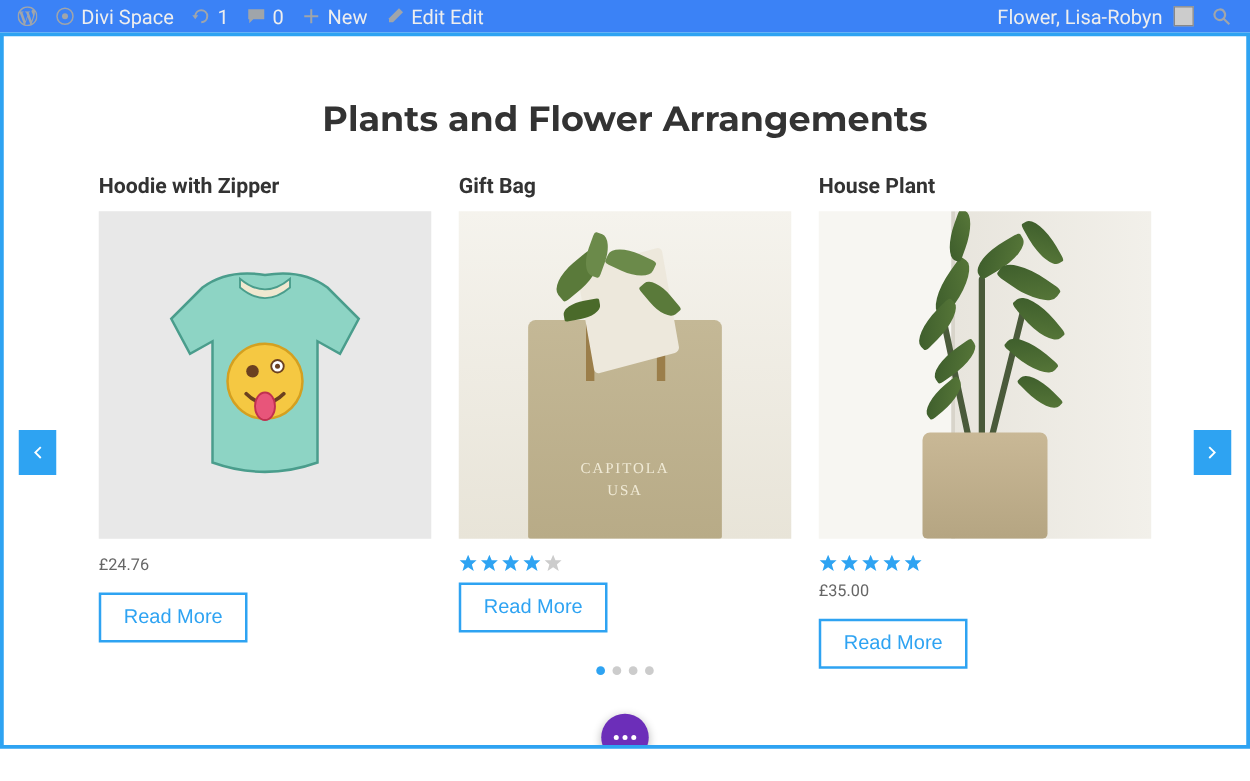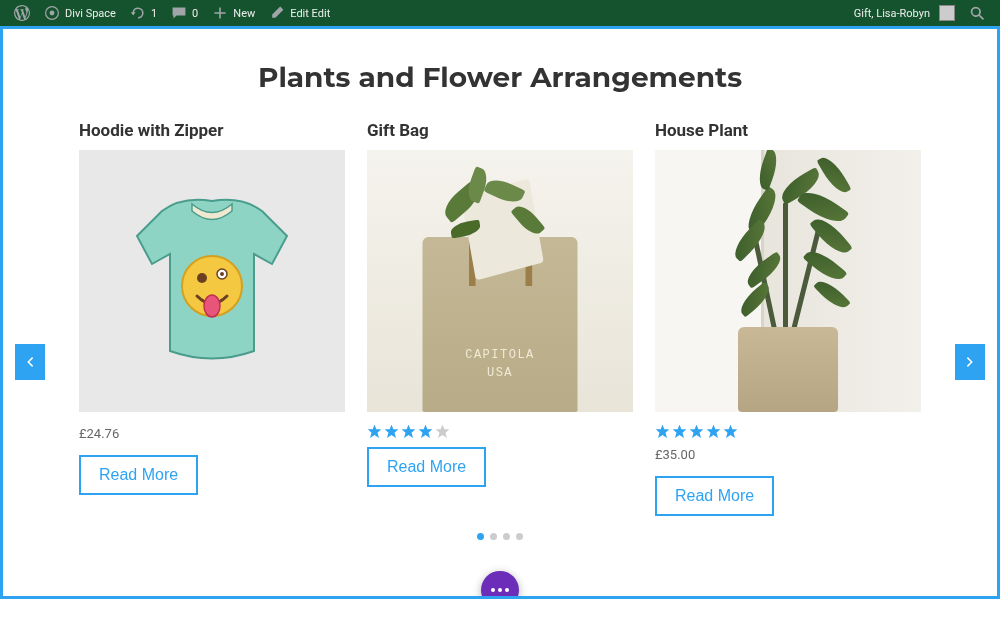--- a/index.html
+++ b/index.html
@@ -1,45 +1,45 @@
 <!DOCTYPE html>
 <html><head>
 <meta charset="utf-8">
 <style>
 * { margin: 0; padding: 0; box-sizing: border-box; }
 body { font-family: -apple-system, BlinkMacSystemFont, "Segoe UI", Roboto, sans-serif; background: #fff; width: 1000px; height: 625px; overflow: hidden; }
 
 
-.admin-bar { background: #14532d; color: #eee; height: 26px; display: flex; align-items: center; font-size: 11px; padding: 0 8px; justify-content: space-between; }
+.admin-bar { background: #3b82f6; color: #eee; height: 26px; display: flex; align-items: center; font-size: 16px; padding: 0 8px; justify-content: space-between; }
 .admin-left, .admin-right { display: flex; align-items: center; gap: 2px; }
 .admin-item { display: flex; align-items: center; gap: 5px; padding: 0 6px; height: 26px; cursor: pointer; color: #eee; }
 .admin-item svg { width: 16px; height: 16px; fill: #a0a5aa; }
 .admin-avatar { width: 16px; height: 16px; background: #ccc; border: 1px solid #888; margin-left: 4px; }
 .admin-search svg { width: 17px; height: 17px; fill: #a0a5aa; }
 
 
 .canvas { border: 3px solid #2ea3f2; height: 573px; position: relative; overflow: hidden; }
-.content-inner { padding: 31px 76px 0; }
+.content-inner { padding: 50px 76px 0; }
 
 .section-title { text-align: center; font-size: 28px; font-weight: 700; color: #333; font-family: "Montserrat", sans-serif; margin-bottom: 26px; }
 
 .products { display: flex; gap: 22px; }
 .product { flex: 1; }
 .product-title { font-size: 17px; color: #333; font-weight: 700; margin-bottom: 10px; }
 .product-image { width: 100%; height: 262px; display: flex; align-items: center; justify-content: center; position: relative; overflow: hidden; }
 
 
 .prod1-bg { background: #e8e8e8; }
 .tshirt-wrap { position: relative; width: 180px; height: 190px; }
 
 
 .prod2-bg { background: linear-gradient(180deg, #f5f3ed 0%, #e8e4d8 100%); position: relative; }
 .bag { position: absolute; bottom: 0; left: 50%; transform: translateX(-50%); width: 155px; height: 175px; background: linear-gradient(180deg,#c4b896 0%,#b8ab87 100%); border-radius: 6px 6px 2px 2px; }
 .bag::before { content:''; position:absolute; top:-38px; left:50%; transform:translateX(-50%); width:50px; height:80px; border:7px solid #9b7e4a; border-bottom:none; border-radius:25px 25px 0 0; background:transparent; }
-.bag-text { position:absolute; bottom:30px; left:0; right:0; text-align:center; color:#f0ead6; font-size:12px; letter-spacing:1.5px; line-height:1.5; font-family: Liberation Mono, monospace; }
+.bag-text { position:absolute; bottom:30px; left:0; right:0; text-align:center; color:#f0ead6; font-size:12px; letter-spacing:1.5px; line-height:1.5; font-family: Liberation Serif, serif; }
 .foliage { position:absolute; top:-60px; left:50%; transform:translateX(-50%); width:140px; height:110px; }
 .leaf { position:absolute; background:#5a7a3a; border-radius:60% 10% 60% 10%; }
 .paper-wrap { position:absolute; top:-50px; left:45px; width:70px; height:85px; background:#ede8dc; transform:rotate(-10deg) skewY(-5deg); border-radius:4px; }
 
 
 .prod3-bg { background:#f7f6f2; position:relative; }
 .window-frame { position:absolute; top:0; right:0; width:60%; height:100%; background:linear-gradient(90deg,#e8e5dd 0%, #f2f0ea 100%); border-left:3px solid #d8d4ca; }
 .pot { position:absolute; bottom:0; left:50%; transform:translateX(-50%); width:100px; height:85px; background:linear-gradient(180deg,#c9b896 0%,#b5a582 100%); border-radius:6px 6px 4px 4px; }
 .plant-stem { position:absolute; width:5px; background:#4a5a3a; border-radius:3px; }
 .plant-leaf { position:absolute; background:linear-gradient(135deg,#3a5a2a 0%,#5a7a3a 100%); border-radius:70% 10% 70% 10%; }
@@ -104,21 +104,21 @@
     </div>
     <div class="admin-item">
       <svg viewBox="0 0 20 20">
           <path d="M14 2l4 4-10 10H4v-4z"></path>
         </svg>
       <span>Edit Edit</span>
     </div>
   </div>
   <div class="admin-right">
     <div class="admin-item">
-      <span>Gift, Lisa-Robyn</span>
+      <span>Flower, Lisa-Robyn</span>
       <span class="admin-avatar"></span>
     </div>
     <div class="admin-item admin-search">
       <svg viewBox="0 0 20 20">
           <path d="M8 2a6 6 0 0 1 4.9 9.5l4.8 4.8-1.4 1.4-4.8-4.8A6 6 0 1 1 8 2zm0 2a4 4 0 1 0 0 8 4 4 0 0 0 0-8z"></path>
         </svg>
     </div>
   </div>
 </div>
 

